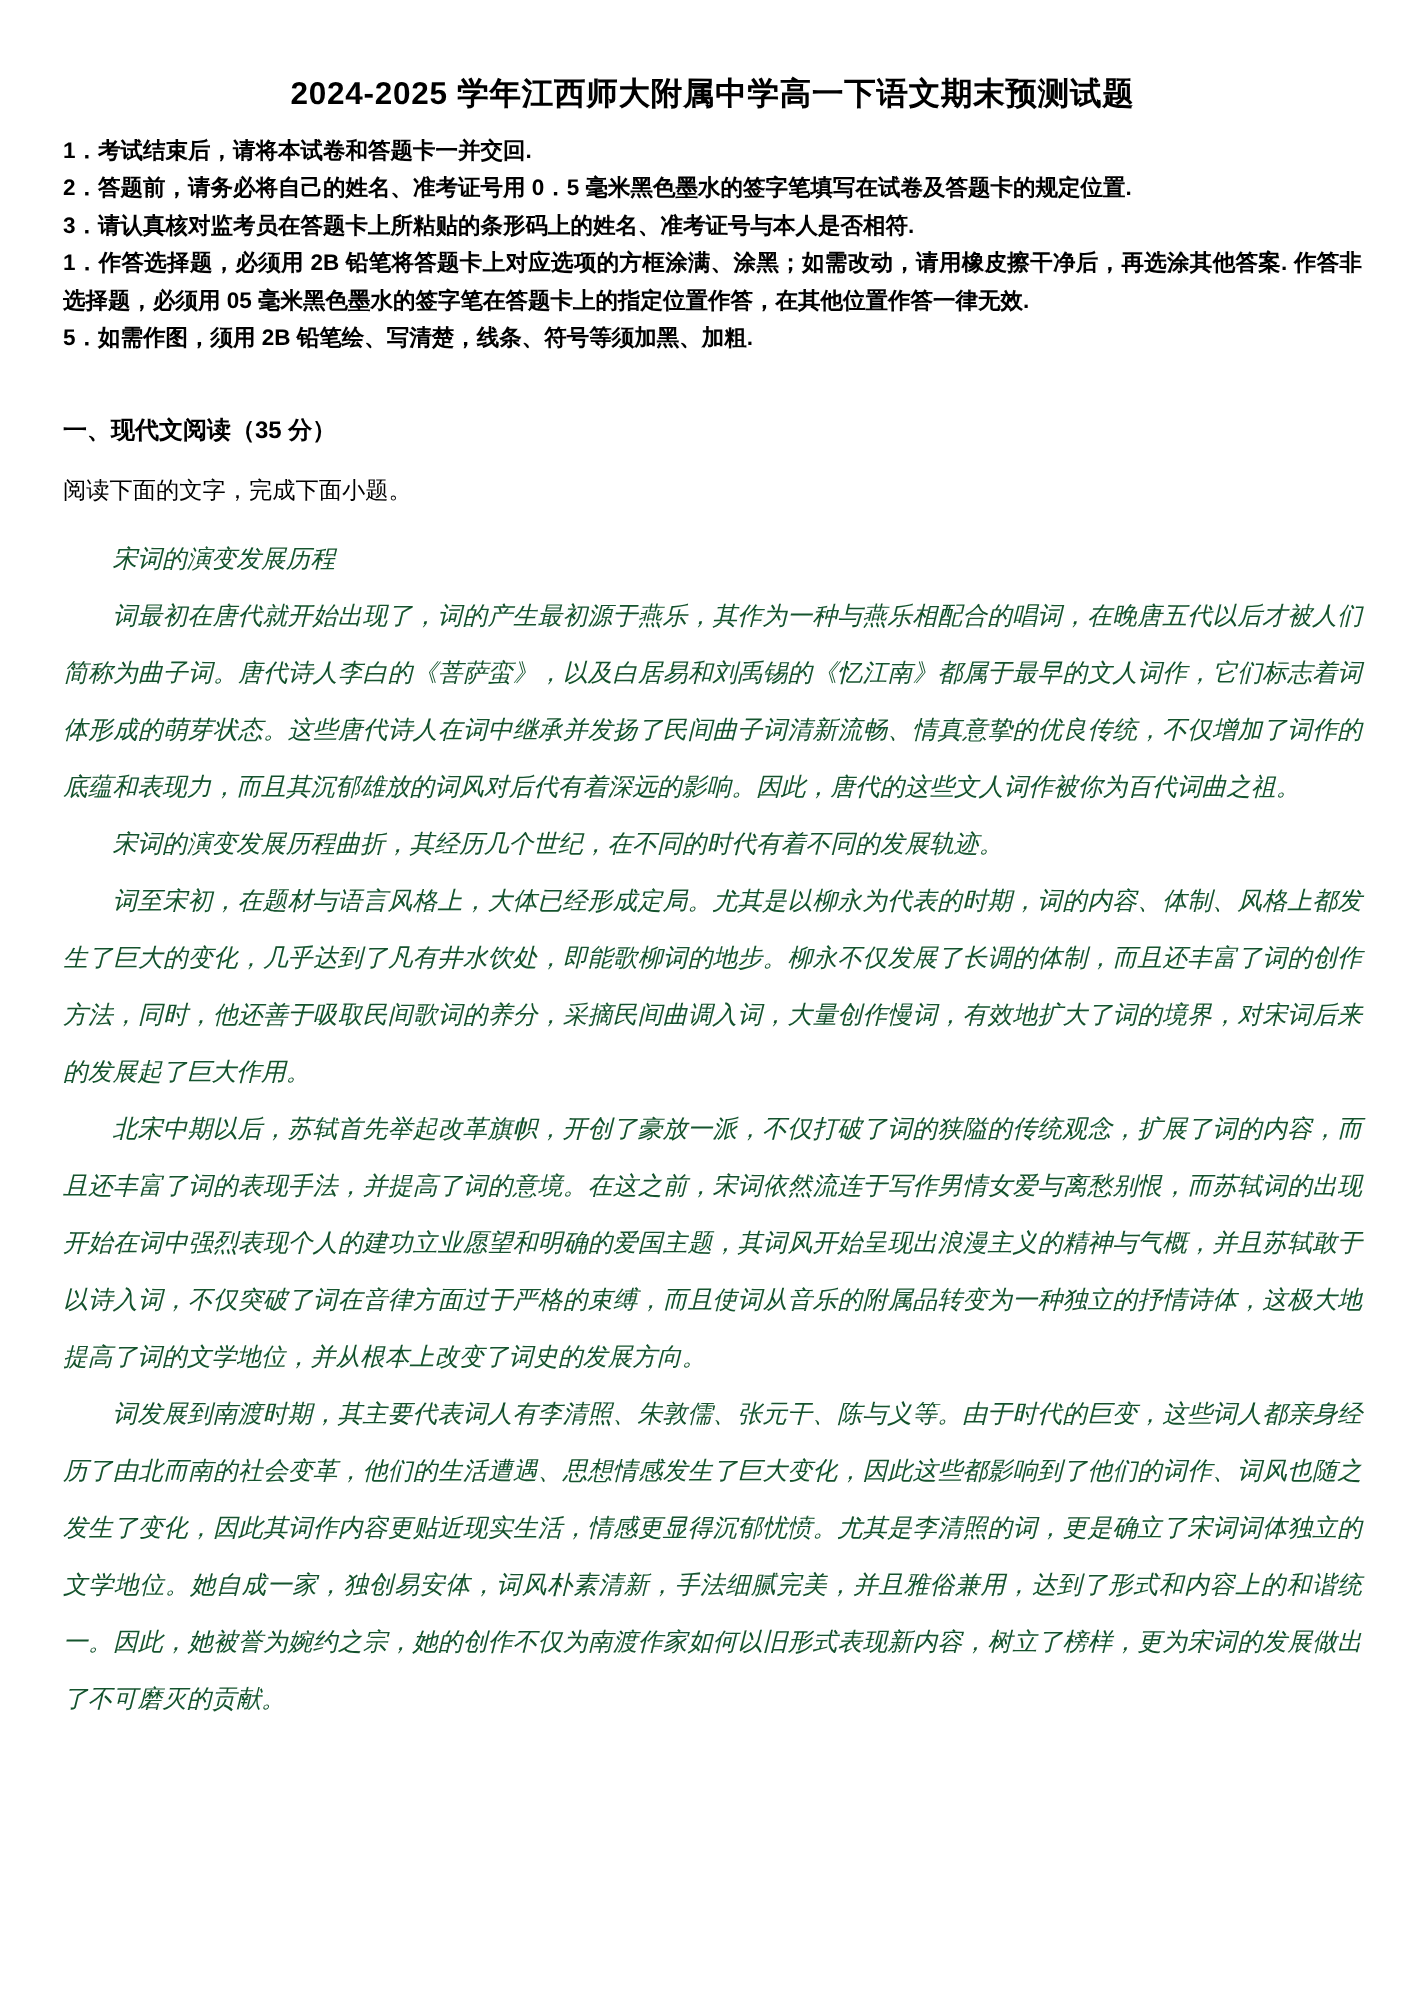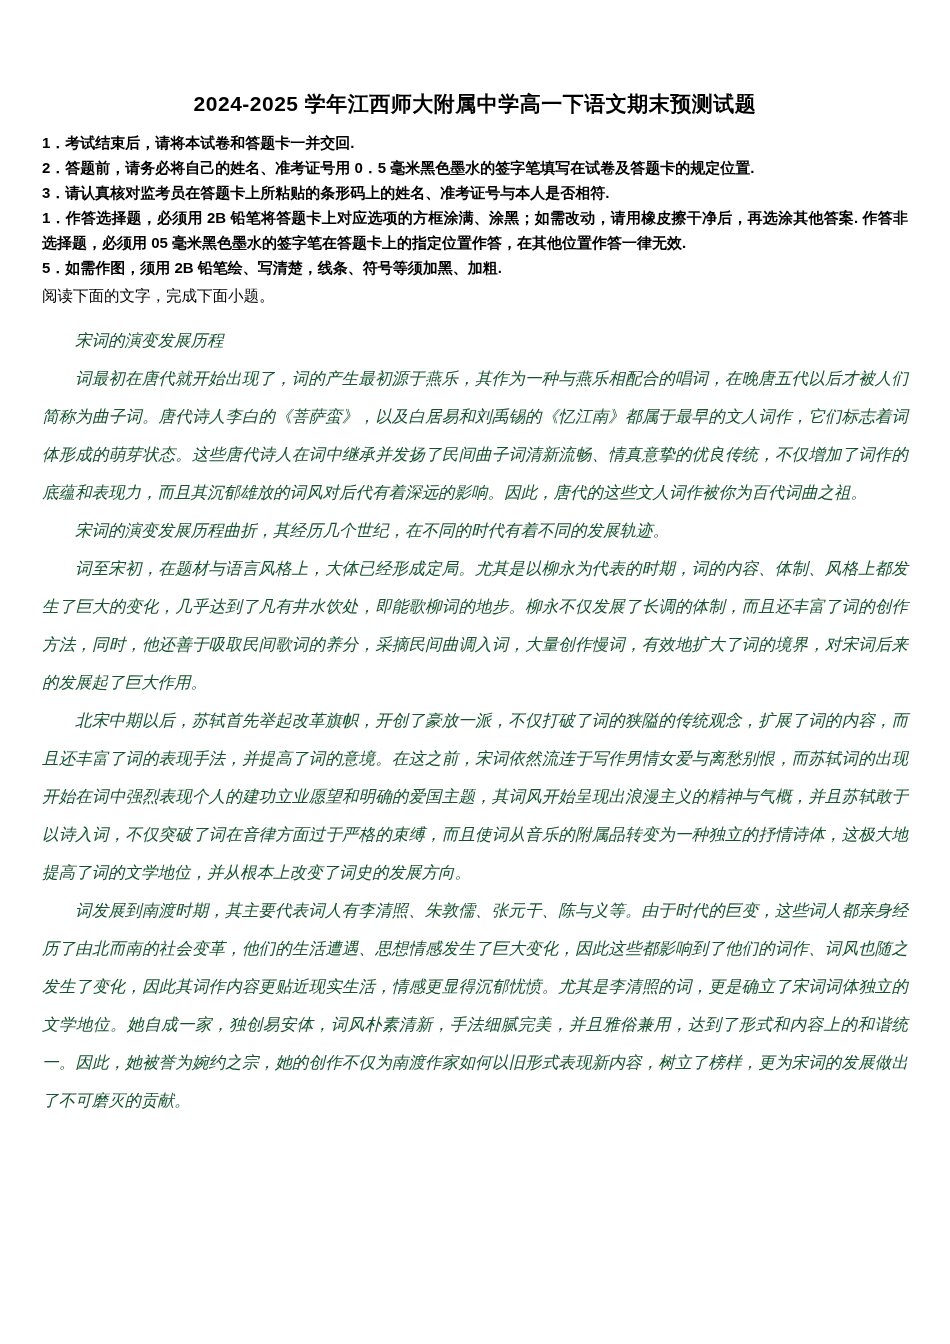--- a/index.html
+++ b/index.html
@@ -6,21 +6,21 @@
     margin: 0;
     padding: 0;
     background: #ffffff;
   }
   .page {
     position: relative;
     width: 950px;
     height: 1344px;
     margin: 0 auto;
     box-sizing: border-box;
-    padding: 90px 42px 0 42px;
+    padding: 48px 42px 0 42px;
     background: #ffffff;
     color: #000000;
     overflow: hidden;
   }
   .doc-title {
     margin: 0 0 12px 0;
     text-align: center;
     font-family: "Liberation Sans", sans-serif;
     font-weight: bold;
     font-size: 21px;
@@ -42,21 +42,21 @@
   }
   .section-heading {
     margin-top: 38px;
     font-family: "Liberation Sans", sans-serif;
     font-weight: 700;
     font-size: 16px;
     line-height: 24px;
     color: #000000;
   }
   .reading-instruction {
-    margin-top: 4px;
+    margin-top: 16px;
     font-family: "Liberation Serif", serif;
     font-size: 15.5px;
     line-height: 24px;
     color: #000000;
   }
   .passage {
     margin-top: 14px;
     font-family: "Liberation Serif", serif;
     font-style: italic;
     font-size: 16.5px;
@@ -81,20 +81,21 @@
   <h1 class="doc-title">2024-2025 学年江西师大附属中学高一下语文期末预测试题</h1>
 
   <div class="notice">
     <div class="notice-item">1．考试结束后，请将本试卷和答题卡一并交回.</div>
     <div class="notice-item">2．答题前，请务必将自己的姓名、准考证号用 0．5 毫米黑色墨水的签字笔填写在试卷及答题卡的规定位置.</div>
     <div class="notice-item">3．请认真核对监考员在答题卡上所粘贴的条形码上的姓名、准考证号与本人是否相符.</div>
     <div class="notice-item">1．作答选择题，必须用 2B 铅笔将答题卡上对应选项的方框涂满、涂黑；如需改动，请用橡皮擦干净后，再选涂其他答案. 作答非选择题，必须用 05 毫米黑色墨水的签字笔在答题卡上的指定位置作答，在其他位置作答一律无效.</div>
     <div class="notice-item">5．如需作图，须用 2B 铅笔绘、写清楚，线条、符号等须加黑、加粗.</div>
   </div>
 
+  <div class="section-heading">一、现代文阅读（35 分）</div>
 
   <div class="reading-instruction">阅读下面的文字，完成下面小题。</div>
 
   <div class="passage">
     <p class="passage-subtitle">宋词的演变发展历程</p>
     <p>词最初在唐代就开始出现了，词的产生最初源于燕乐，其作为一种与燕乐相配合的唱词，在晚唐五代以后才被人们简称为曲子词。唐代诗人李白的《菩萨蛮》，以及白居易和刘禹锡的《忆江南》都属于最早的文人词作，它们标志着词体形成的萌芽状态。这些唐代诗人在词中继承并发扬了民间曲子词清新流畅、情真意挚的优良传统，不仅增加了词作的底蕴和表现力，而且其沉郁雄放的词风对后代有着深远的影响。因此，唐代的这些文人词作被你为百代词曲之祖。</p>
     <p>宋词的演变发展历程曲折，其经历几个世纪，在不同的时代有着不同的发展轨迹。</p>
     <p>词至宋初，在题材与语言风格上，大体已经形成定局。尤其是以柳永为代表的时期，词的内容、体制、风格上都发生了巨大的变化，几乎达到了凡有井水饮处，即能歌柳词的地步。柳永不仅发展了长调的体制，而且还丰富了词的创作方法，同时，他还善于吸取民间歌词的养分，采摘民间曲调入词，大量创作慢词，有效地扩大了词的境界，对宋词后来的发展起了巨大作用。</p>
     <p>北宋中期以后，苏轼首先举起改革旗帜，开创了豪放一派，不仅打破了词的狭隘的传统观念，扩展了词的内容，而且还丰富了词的表现手法，并提高了词的意境。在这之前，宋词依然流连于写作男情女爱与离愁别恨，而苏轼词的出现开始在词中强烈表现个人的建功立业愿望和明确的爱国主题，其词风开始呈现出浪漫主义的精神与气概，并且苏轼敢于以诗入词，不仅突破了词在音律方面过于严格的束缚，而且使词从音乐的附属品转变为一种独立的抒情诗体，这极大地提高了词的文学地位，并从根本上改变了词史的发展方向。</p>
     <p>词发展到南渡时期，其主要代表词人有李清照、朱敦儒、张元干、陈与义等。由于时代的巨变，这些词人都亲身经历了由北而南的社会变革，他们的生活遭遇、思想情感发生了巨大变化，因此这些都影响到了他们的词作、词风也随之发生了变化，因此其词作内容更贴近现实生活，情感更显得沉郁忧愤。尤其是李清照的词，更是确立了宋词词体独立的文学地位。她自成一家，独创易安体，词风朴素清新，手法细腻完美，并且雅俗兼用，达到了形式和内容上的和谐统一。因此，她被誉为婉约之宗，她的创作不仅为南渡作家如何以旧形式表现新内容，树立了榜样，更为宋词的发展做出了不可磨灭的贡献。</p>

